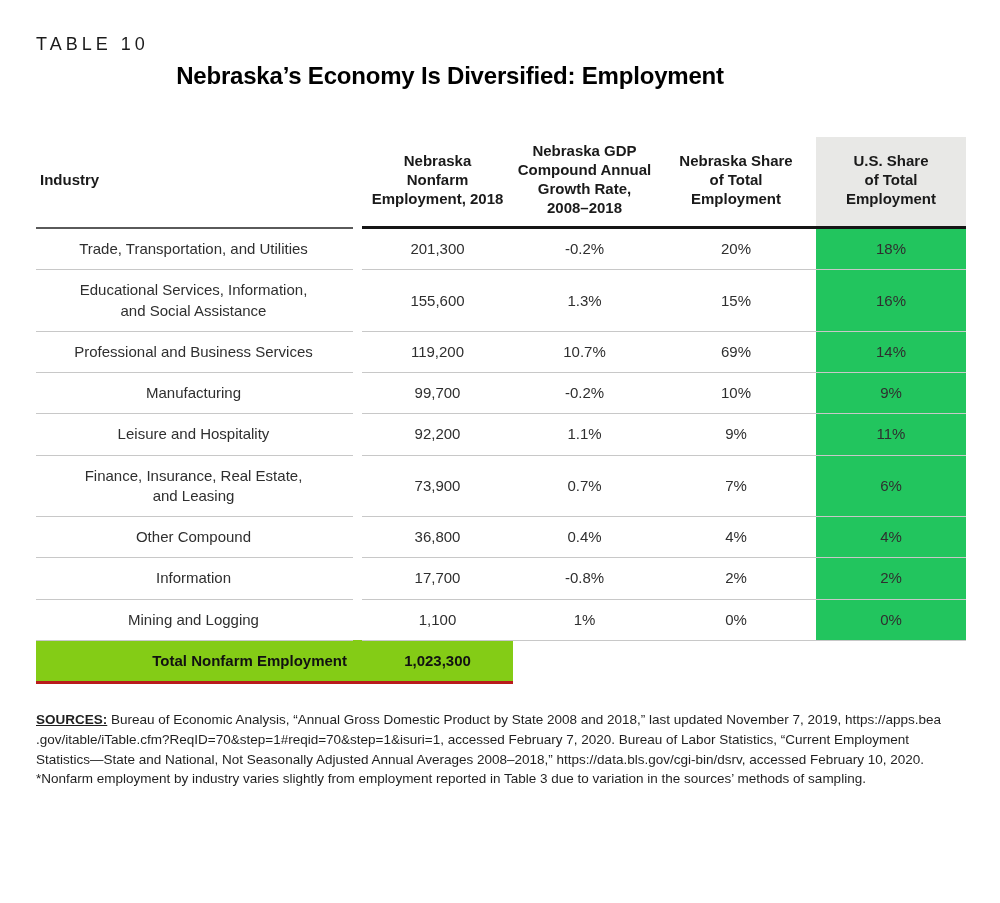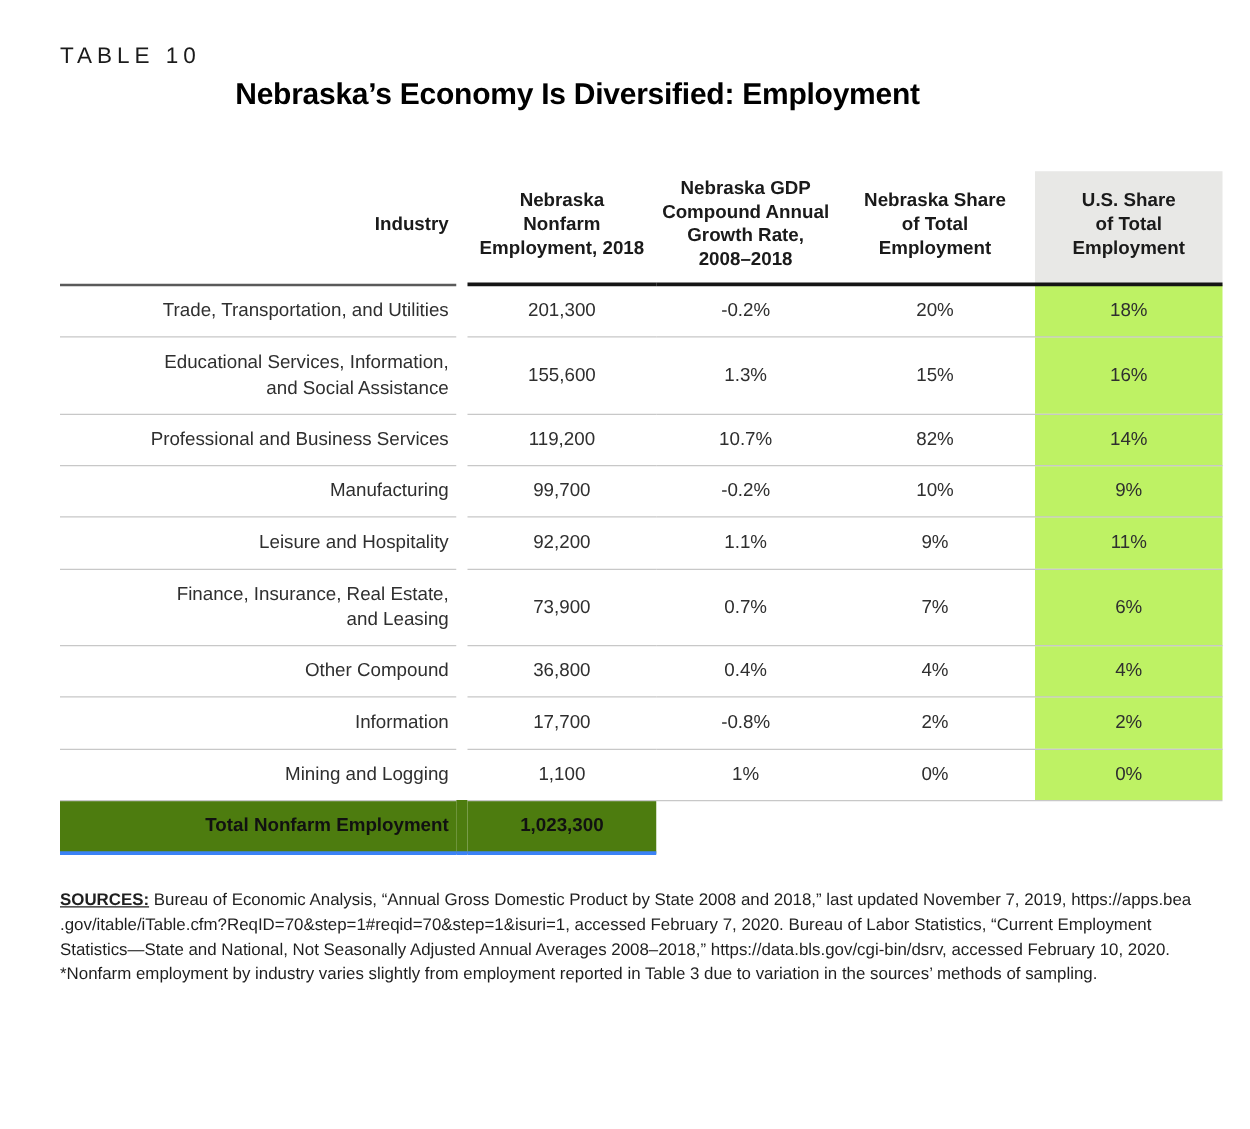--- a/index.html
+++ b/index.html
@@ -2,21 +2,21 @@
 <html><head>
 <meta charset="utf-8">
 <style>
   html, body { margin: 0; padding: 0; background: #ffffff; }
   body {
     width: 1000px; height: 903px;
     font-family: "Liberation Sans", sans-serif;
     color: #2f2f2f;
     overflow: hidden;
   }
-  .page { box-sizing: border-box; width: 898px; padding: 34px 34px 0 36px; margin-left: 12px; }
+  .page { box-sizing: border-box; width: 898px; padding: 34px 34px 0 36px; }
 
   .kicker {
     font-size: 18px;
     letter-spacing: 4px;
     font-weight: 500;
     color: #1b1b1b;
   }
   .title {
     margin: 7px 0 0 0;
     font-size: 24px;
@@ -37,47 +37,47 @@
     font-size: 15px;
     color: #1a1a1a;
     text-align: center;
     vertical-align: middle;
     line-height: 1.27;
     white-space: pre-line;
     padding: 4px 4px 9px 4px;
     height: 70px;
   }
   .emp th.ind {
-    text-align: right;
+    text-align: left;
     padding-right: 6px;
     border-bottom: 2px solid #5a5a5a;
   }
   .emp th.num { border-bottom: 3px solid #151515; }
   .emp th.sp  { border-bottom: none; padding: 0; }
   .emp th.us  { background: #e8e8e6; }
 
   .emp td {
     font-size: 15px;
     line-height: 1.35;
     text-align: center;
     padding: 10px 4px;
     border-bottom: 1px solid #c8c8c8;
     color: #2f2f2f;
   }
   .emp td.ind {
-    text-align: right;
+    text-align: center;
     padding-right: 6px;
     white-space: pre-line;
   }
   .emp td.sp { border-bottom: none; padding: 0; }
-  .emp td.us { background: #bef264; }
+  .emp td.us { background: #22c55e; }
 
   .emp tr.total td {
-    background: #4d7c0f;
-    border-bottom: 3px solid #3b82f6;
+    background: #84cc16;
+    border-bottom: 3px solid #b91c1c;
     font-weight: 700;
     color: #111111;
     padding: 10px 4px;
   }
   .emp tr.total td.ind { text-align: right; padding-right: 6px; }
   .emp tr.total td.empty {
     background: transparent;
     border-bottom: none;
   }
 
@@ -142,21 +142,21 @@
         <td>155,600</td>
         <td>1.3%</td>
         <td>15%</td>
         <td class="us">16%</td>
       </tr>
       <tr>
         <td class="ind">Professional and Business Services</td>
         <td class="sp"></td>
         <td>119,200</td>
         <td>10.7%</td>
-        <td>82%</td>
+        <td>69%</td>
         <td class="us">14%</td>
       </tr>
       <tr>
         <td class="ind">Manufacturing</td>
         <td class="sp"></td>
         <td>99,700</td>
         <td>-0.2%</td>
         <td>10%</td>
         <td class="us">9%</td>
       </tr>

